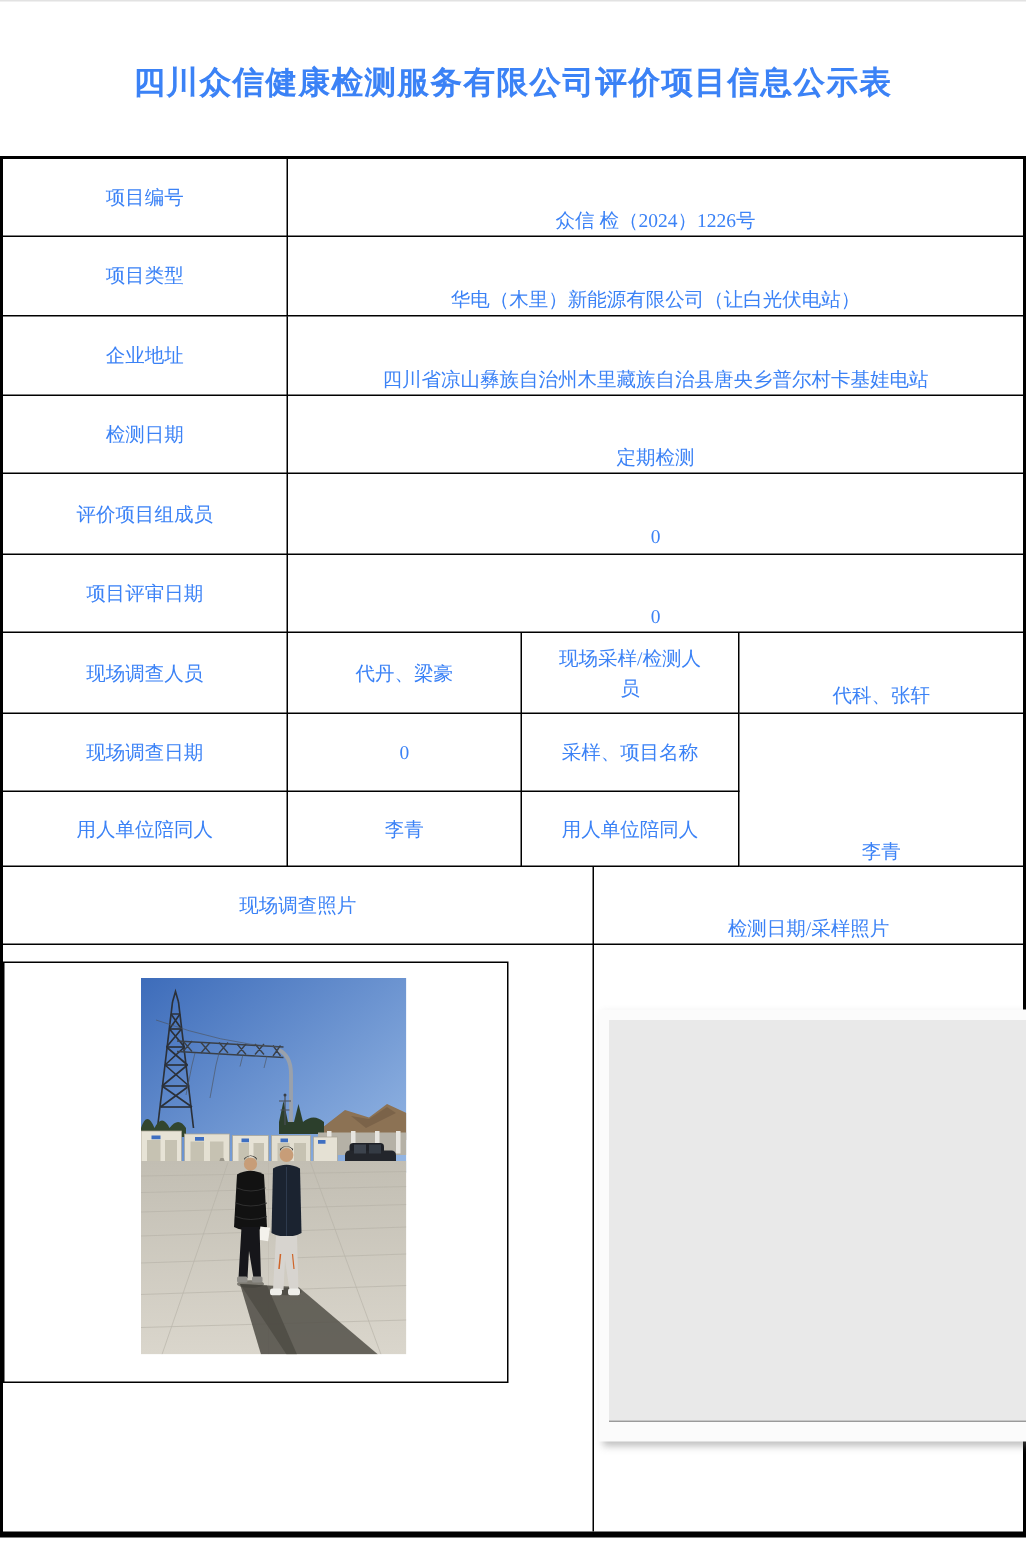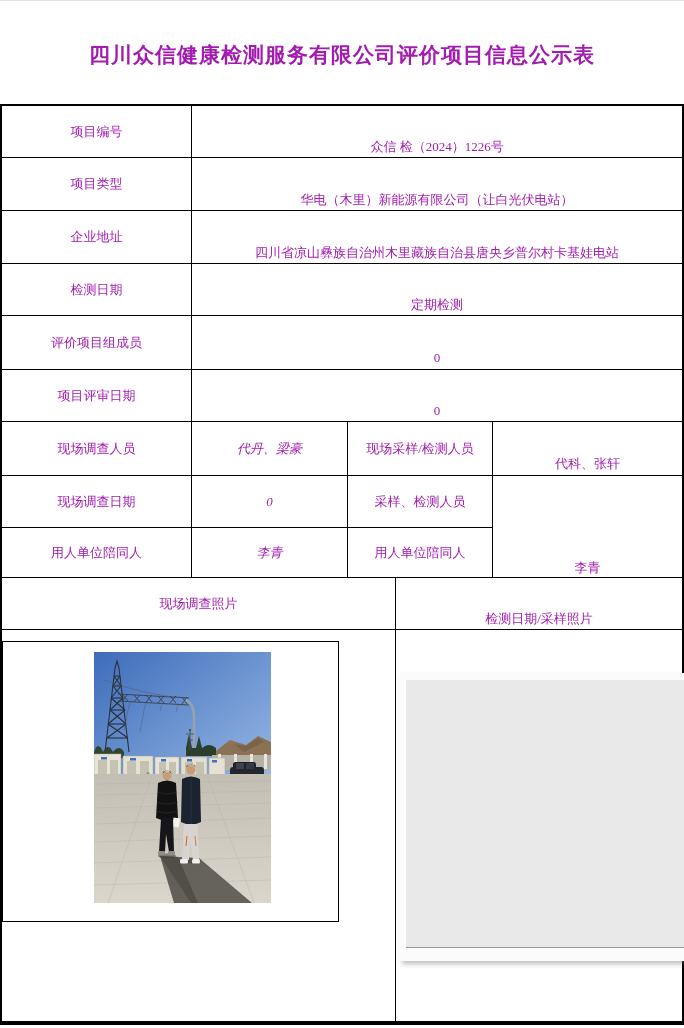--- a/index.html
+++ b/index.html
@@ -1,37 +1,37 @@
 <!DOCTYPE html>
 <html><head>
 <meta charset="utf-8">
 <style>
   html,body{margin:0;padding:0;background:#ffffff;}
   .page{
     position:relative;width:684px;height:1028px;background:#ffffff;
-    font-family:"Liberation Serif","DejaVu Serif",serif;color:#a21caf;
+    font-family:"Liberation Serif","DejaVu Serif",serif;color:#3b82f6;
     border-top:1px solid #e2e2e2;box-sizing:border-box;overflow:hidden;
   }
   .title{
     position:absolute;top:40px;left:0;width:684px;text-align:center;
     font-size:21px;font-weight:bold;letter-spacing:1px;
   }
   .info-table{
     position:absolute;top:103px;left:0;width:684px;height:921px;
     border:2px solid #000;border-bottom-width:4px;box-sizing:border-box;
     background:#fff;display:flex;flex-direction:column;
   }
   .tr{display:flex;width:100%;}
   .td{
     box-sizing:border-box;border-right:1px solid #000;border-bottom:1px solid #000;
     display:flex;align-items:center;justify-content:center;text-align:center;
-    font-size:13px;line-height:1.5;padding:2px 12px;
+    font-size:13px;line-height:1.5;padding:2px 22px;
   }
   .td.last{border-right:none;margin-top:31px;}
-  .c1{width:190px;}.c2{width:156px;font-style:italic;}.c3{width:145px;}.c4{width:189px;flex:1;}
+  .c1{width:190px;}.c2{width:156px;}.c3{width:145px;}.c4{width:189px;flex:1;}
   .cv{width:490px;flex:1;}          
   .ph-l{width:394px;}.ph-r{width:334px;flex:1;}
   .h52{height:52px;}.h53{height:53px;}.h54{height:54px;}.h50{height:50px;}
   .tr-photos{flex:1;}
   .tr-photos .td{border-bottom:none;align-items:flex-start;justify-content:flex-start;padding:0;position:relative;}
   
   .photo-box{
     position:absolute;top:11px;left:0;width:337px;height:281px;
     border:1px solid #000;box-sizing:border-box;background:#fff;
   }
@@ -86,21 +86,21 @@
 
     <div class="tr h54">
       <div class="td c1">现场调查人员</div>
       <div class="td c2">代丹、梁豪</div>
       <div class="td c3">现场采样/检测人员</div>
       <div class="td c4 last">代科、张轩</div>
     </div>
     <div class="tr h52">
       <div class="td c1">现场调查日期</div>
       <div class="td c2">0</div>
-      <div class="td c3">采样、检测人员</div>
+      <div class="td c3">采样、项目名称</div>
     </div>
     <div class="tr h50">
       <div class="td c1">用人单位陪同人</div>
       <div class="td c2">李青</div>
       <div class="td c3">用人单位陪同人</div>
       <div class="td c4 last">李青</div>
     </div>
 
     <div class="tr h52">
       <div class="td ph-l">现场调查照片</div>

